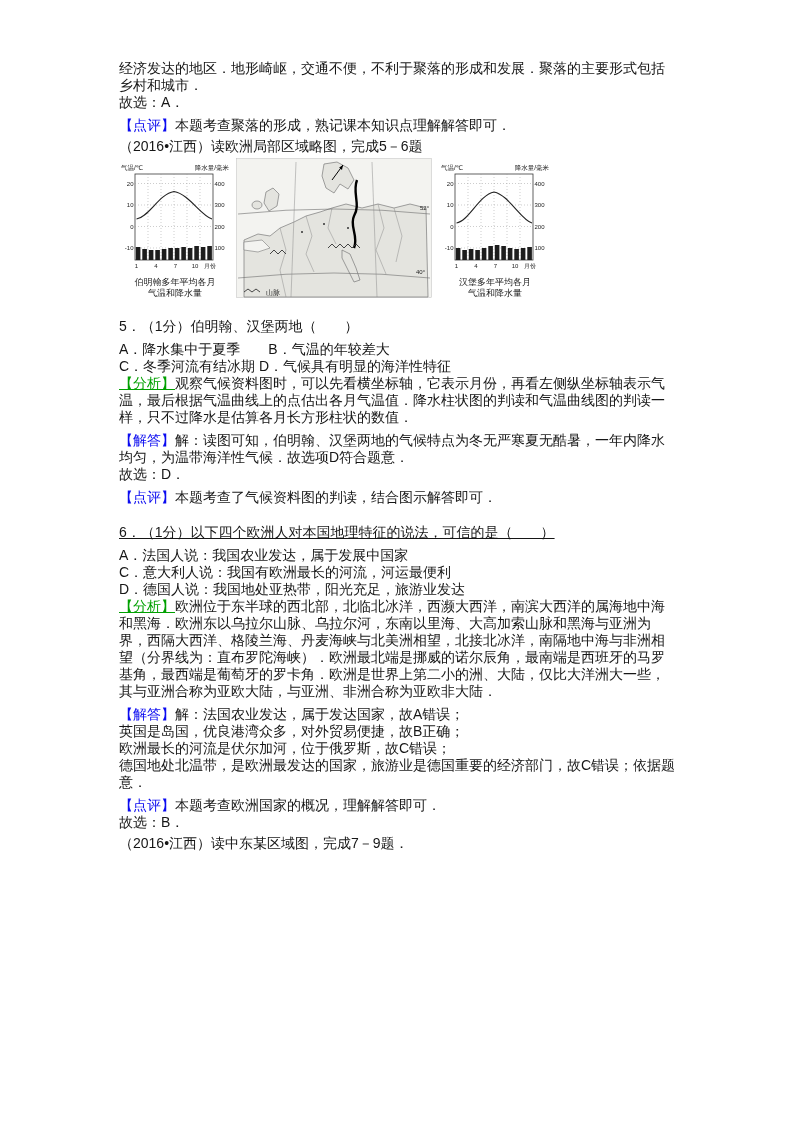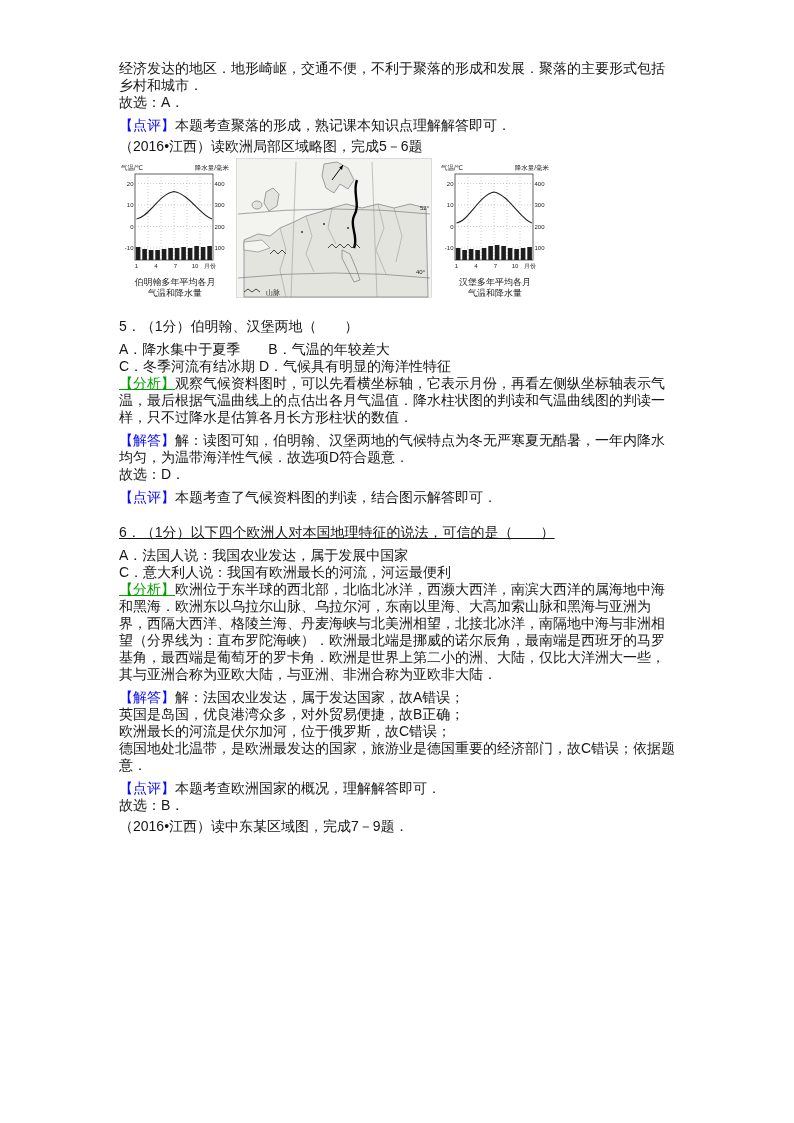--- a/index.html
+++ b/index.html
@@ -216,20 +216,21 @@
 
   <p class="p gap6"><span class="tag-blue">【解答】</span><span>解：读图可知，伯明翰、汉堡两地的气候特点为冬无严寒夏无酷暑，一年内降水均匀，为温带海洋性气候．故选项D符合题意．</span></p>
 
   <p class="p">故选：D．</p>
 
   <p class="p gap6"><span class="tag-blue">【点评】</span><span>本题考查了气候资料图的判读，结合图示解答即可．</span></p>
 
   <p class="p gap18">6．（1分）以下四个欧洲人对本国地理特征的说法，可信的是（　　）</p>
   <p class="p gap6">A．法国人说：我国农业发达，属于发展中国家</p>
   <p class="p">C．意大利人说：我国有欧洲最长的河流，河运最便利</p>
+  <p class="p">D．德国人说：我国地处亚热带，阳光充足，旅游业发达</p>
 
   <p class="p"><span class="tag-green">【分析】</span><span>欧洲位于东半球的西北部，北临北冰洋，西濒大西洋，南滨大西洋的属海地中海和黑海．欧洲东以乌拉尔山脉、乌拉尔河，东南以里海、大高加索山脉和黑海与亚洲为界，西隔大西洋、格陵兰海、丹麦海峡与北美洲相望，北接北冰洋，南隔地中海与非洲相望（分界线为：直布罗陀海峡）．欧洲最北端是挪威的诺尔辰角，最南端是西班牙的马罗基角，最西端是葡萄牙的罗卡角．欧洲是世界上第二小的洲、大陆，仅比大洋洲大一些，其与亚洲合称为亚欧大陆，与亚洲、非洲合称为亚欧非大陆．</span></p>
 
   <p class="p gap6"><span class="tag-blue">【解答】</span><span>解：法国农业发达，属于发达国家，故A错误；</span></p>
   <p class="p">英国是岛国，优良港湾众多，对外贸易便捷，故B正确；</p>
   <p class="p">欧洲最长的河流是伏尔加河，位于俄罗斯，故C错误；</p>
   <p class="p">德国地处北温带，是欧洲最发达的国家，旅游业是德国重要的经济部门，故C错误；依据题意．</p>
   <p class="p gap6"><span class="tag-blue">【点评】</span><span>本题考查欧洲国家的概况，理解解答即可．</span></p>
 
   <p class="p">故选：B．</p>

